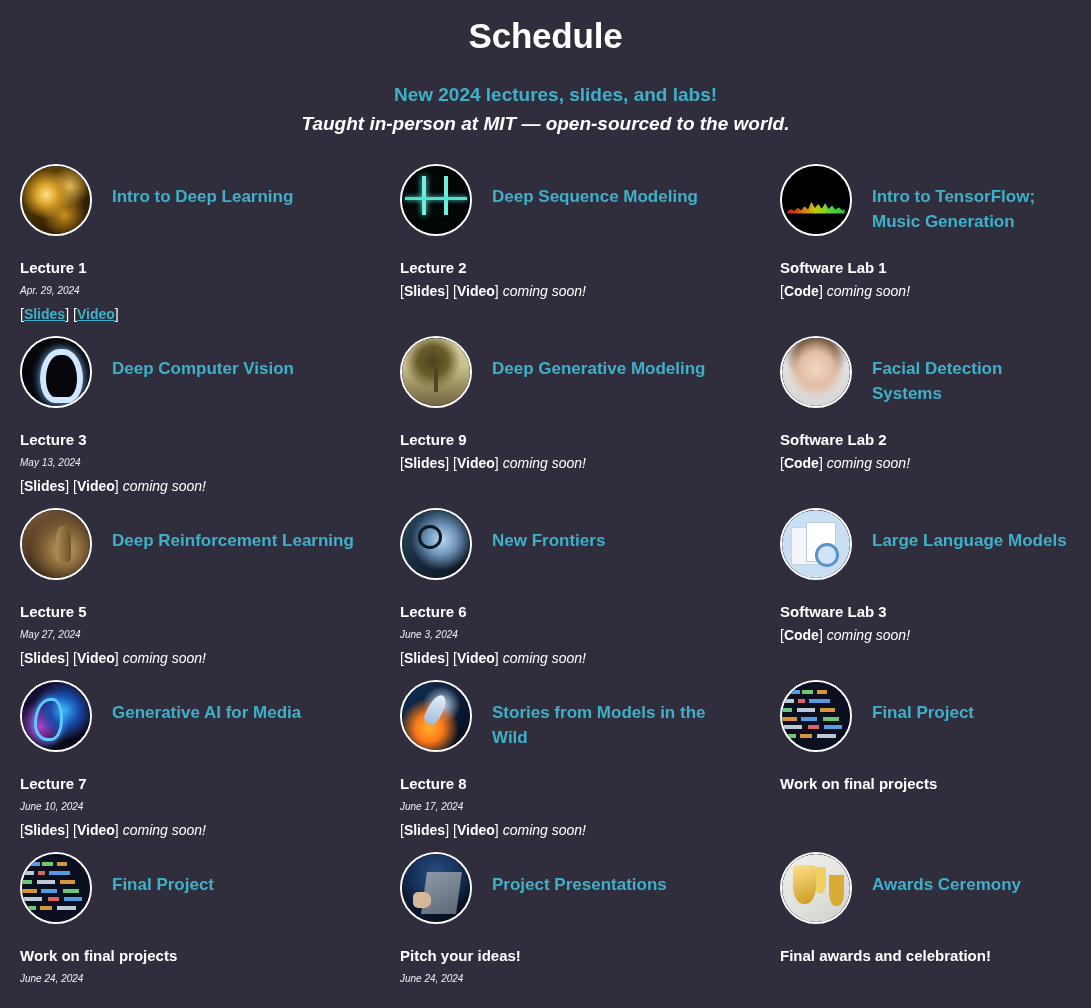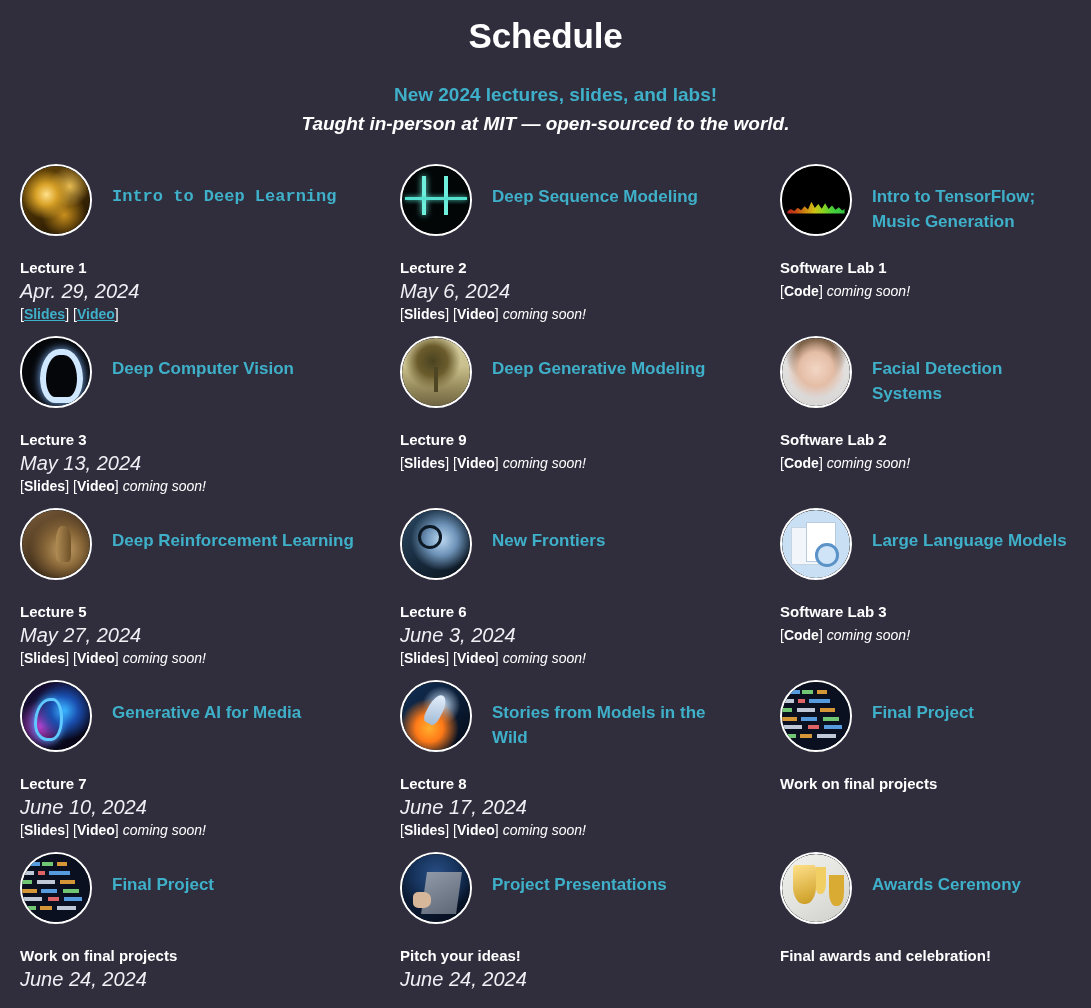--- a/index.html
+++ b/index.html
@@ -112,21 +112,21 @@
   }
 
   .entry-label {
     font-size: 15px;
     font-weight: bold;
     color: #ffffff;
     line-height: 22px;
   }
 
   .entry-date {
-    font-size: 20px;
+    font-size: 10px;
     font-style: italic;
     color: #f0eff4;
     line-height: 22px;
     margin-top: 1px;
   }
 
   .entry-links {
     font-size: 14px;
     line-height: 22px;
     color: #ffffff;
@@ -362,38 +362,37 @@
       <div class="subtitle-2">Taught in-person at MIT — open-sourced to the world.</div>
     </div>
   </div>
 
   <div class="grid" id="schedule-grid">
       <div class="entry">
         <div class="entry-top">
           <div class="thumb">
             <div class="art art-neuron"></div>
           </div>
-          <a class="entry-title" href="#" style="text-decoration: none; font-family: Liberation Mono, monospace;">Intro to Deep Learning</a>
+          <a class="entry-title" href="#" style="text-decoration: none;">Intro to Deep Learning</a>
         </div>
         <div class="entry-meta">
           <div class="entry-label">Lecture 1</div>
           <div class="entry-date">Apr. 29, 2024</div>
           <div class="entry-links"><span class="bracket">[</span><a href="#" class="res">Slides</a><span class="bracket">]</span><span class="gap"></span><span class="bracket">[</span><a href="#" class="res">Video</a><span class="bracket">]</span></div>
         </div>
       </div>
       <div class="entry">
         <div class="entry-top">
           <div class="thumb">
             <div class="art art-ecg"></div>
           </div>
           <a class="entry-title" href="#" style="text-decoration: none;">Deep Sequence Modeling</a>
         </div>
         <div class="entry-meta">
           <div class="entry-label">Lecture 2</div>
-          <div class="entry-date">May 6, 2024</div>
           <div class="entry-links"><span class="bracket">[</span><span class="res">Slides</span><span class="bracket">]</span><span class="gap"></span><span class="bracket">[</span><span class="res">Video</span><span class="bracket">]</span><span class="soon">coming soon!</span></div>
         </div>
       </div>
       <div class="entry col3">
         <div class="entry-top">
           <div class="thumb">
             <div class="art art-spectrum"></div>
           </div>
           <a class="entry-title" href="#" style="text-decoration: none;">Intro to TensorFlow; Music Generation</a>
         </div>

